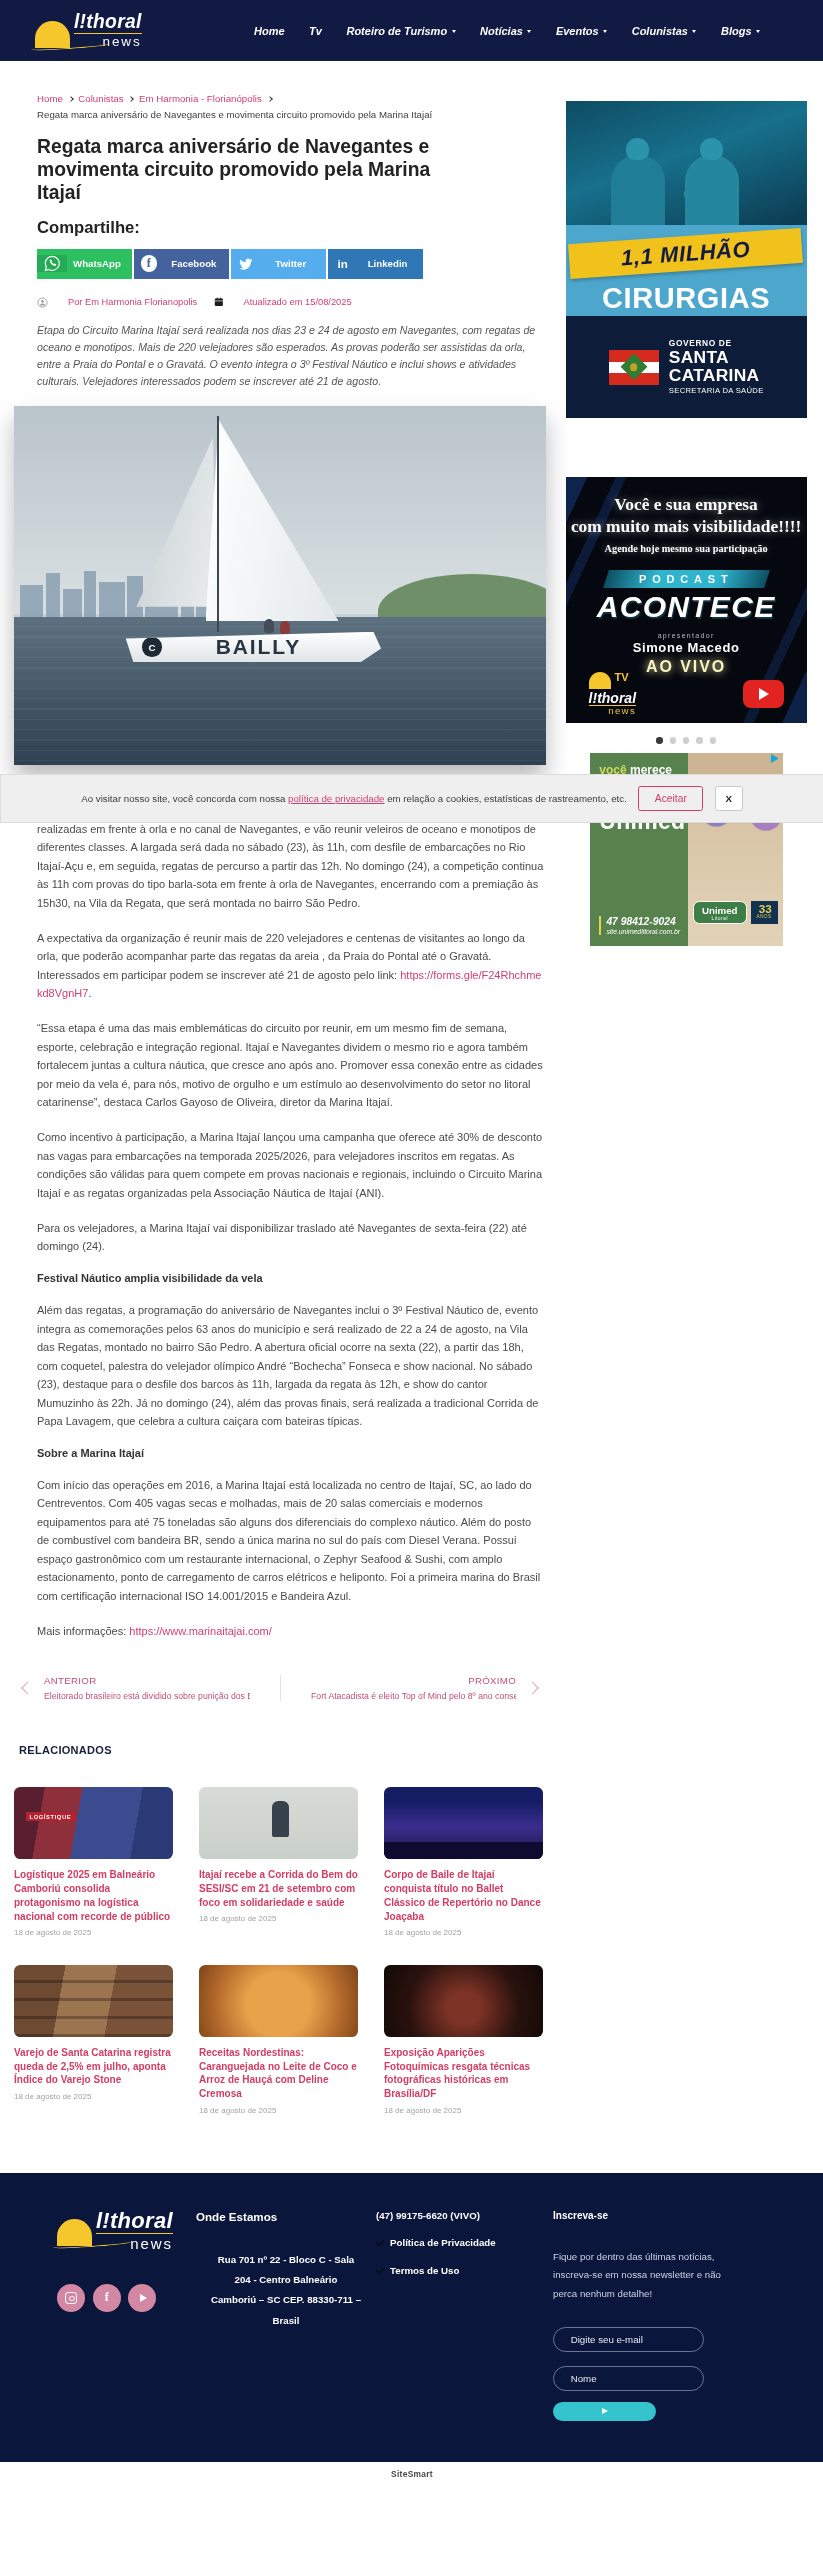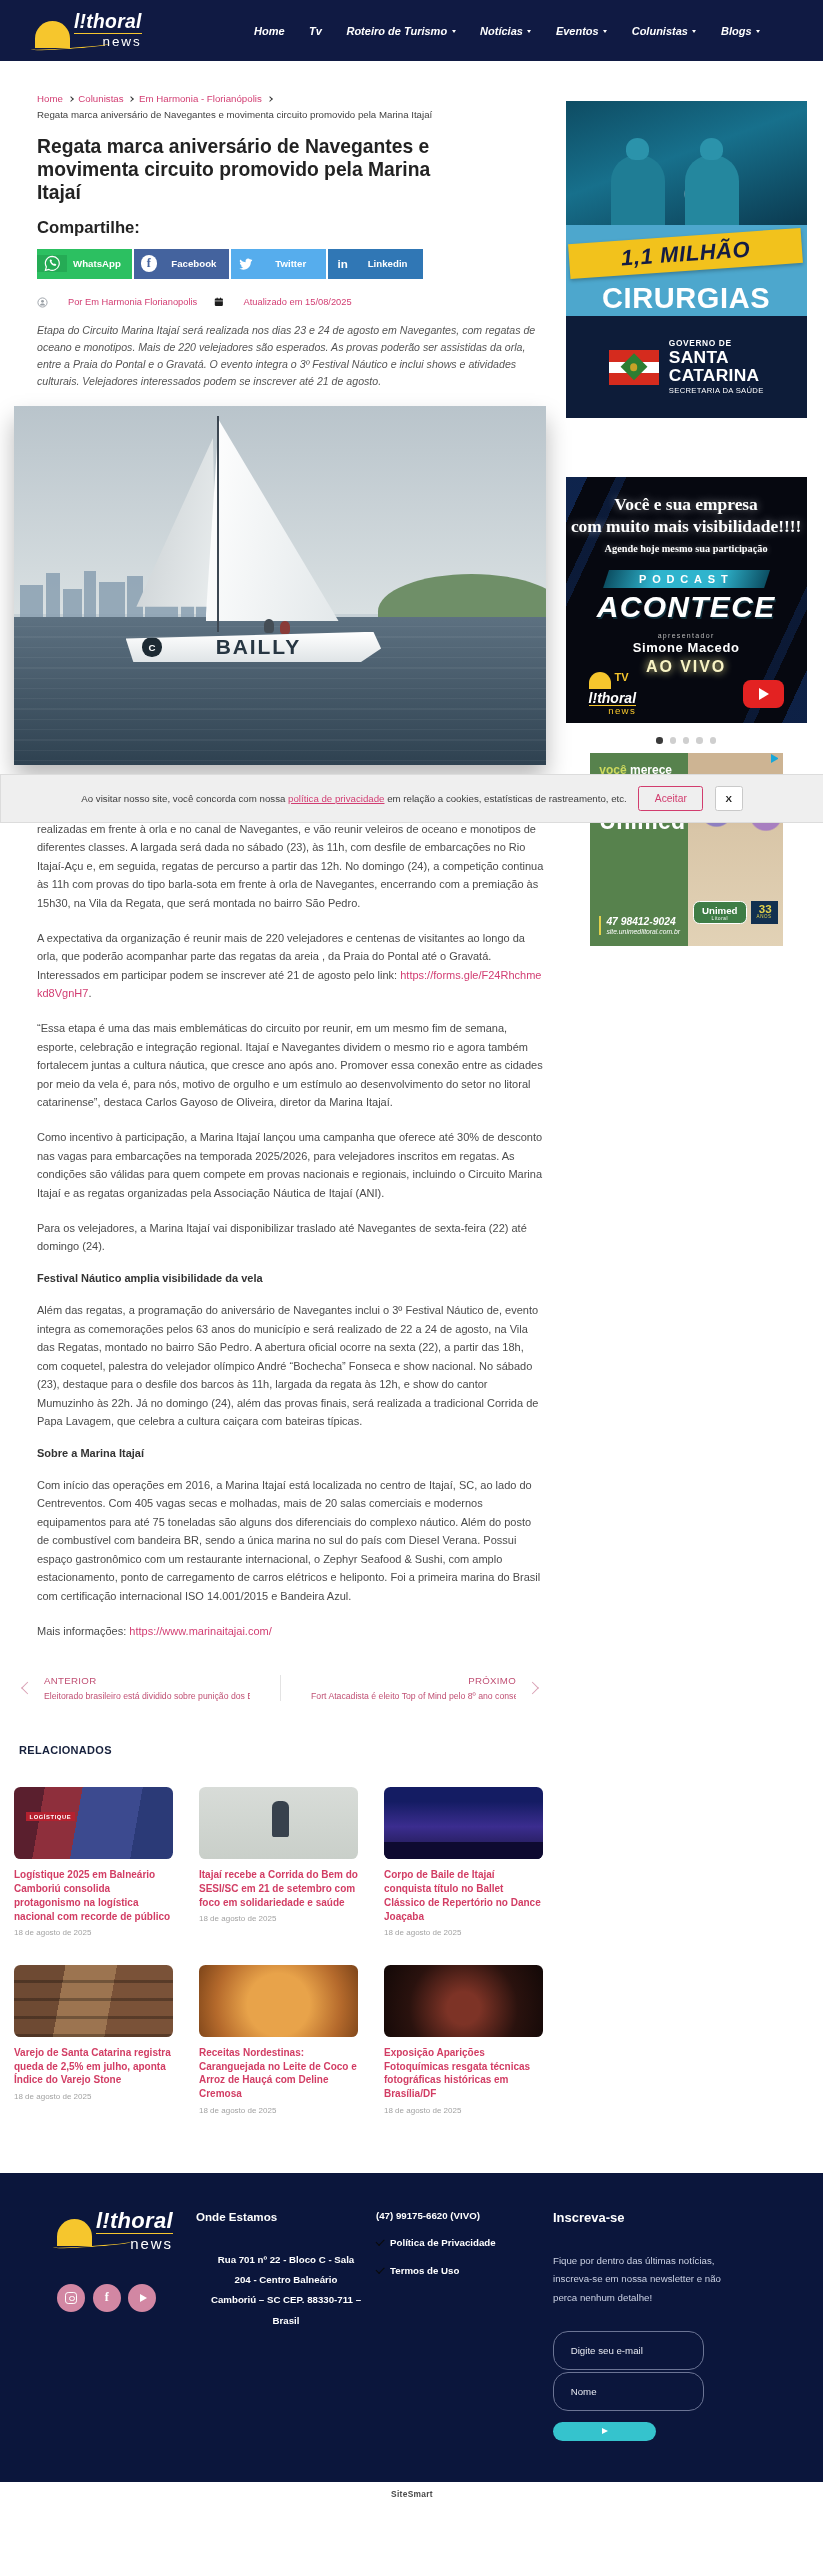--- a/index.html
+++ b/index.html
@@ -196,24 +196,24 @@
   .yt-ico { border-left:7.7px solid #fff; border-top:4.5px solid transparent; border-bottom:4.5px solid transparent; margin-left:1.9px; }
   .f-col2 { width:180px; color:#fff; }
   .f-heading { font-size:11.6px; font-weight:bold; margin-bottom:27px; }
   .f-address { font-size:9.7px; font-weight:bold; line-height:2.1; white-space:pre-line;text-align:center; }
   .f-col3 { width:177px; color:#fff; }
   .f-phone { font-size:9.7px; font-weight:bold; }
   .f-link { display:flex; align-items:center; gap:6.4px; margin-top:16.7px; cursor:pointer; }
   .f-link span.txt { font-size:9.7px; font-weight:bold; color:#fff; }
   .check-ico { width:7.7px; height:4.5px; border-left:1.9px solid #0a0a0a; border-bottom:1.9px solid #0a0a0a; transform:rotate(-45deg); margin-top:-2.6px; }
   .f-col4 { flex:1; padding-right:97px; color:#fff; }
-  .f-col4 .f-heading { font-size:13px; }
+  .f-col4 .f-heading { font-size:10px; }
   .nl-text { font-size:9.7px; line-height:1.95; color:#ccd2e4; margin-bottom:23px; }
-  .nl-input { display:block; width:151px; height:39px; border-radius:15px; border:0.6px solid #6b7494; background:transparent; color:#fff;
-        font-size:9.7px; padding:0 16.7px; margin-top:2px; font-family:inherit; }
+  .nl-input { display:block; width:151px; height:25px; border-radius:15px; border:0.6px solid #6b7494; background:transparent; color:#fff;
+        font-size:9.7px; padding:0 16.7px; margin-top:14px; font-family:inherit; }
   .nl-input::placeholder { color:#e6e8f0; }
   .nl-btn { margin-top:10.3px; width:103px; height:19.3px; border-radius:9.7px; background:#35c3cd; border:none; cursor:pointer; display:flex; align-items:center; justify-content:center; }
   .send-ico { width:0; height:0; border-left:6.4px solid #fff; border-top:3.9px solid transparent; border-bottom:3.9px solid transparent; }
 
   .bottom-bar { height:24.5px; background:#fff; display:flex; align-items:center; justify-content:center; }
   .bottom-bar span { font-size:8.4px; color:#4a4a4a; font-weight:bold; letter-spacing:0.3px; cursor:pointer; }
 </style>
 </head>
 <body>
 

